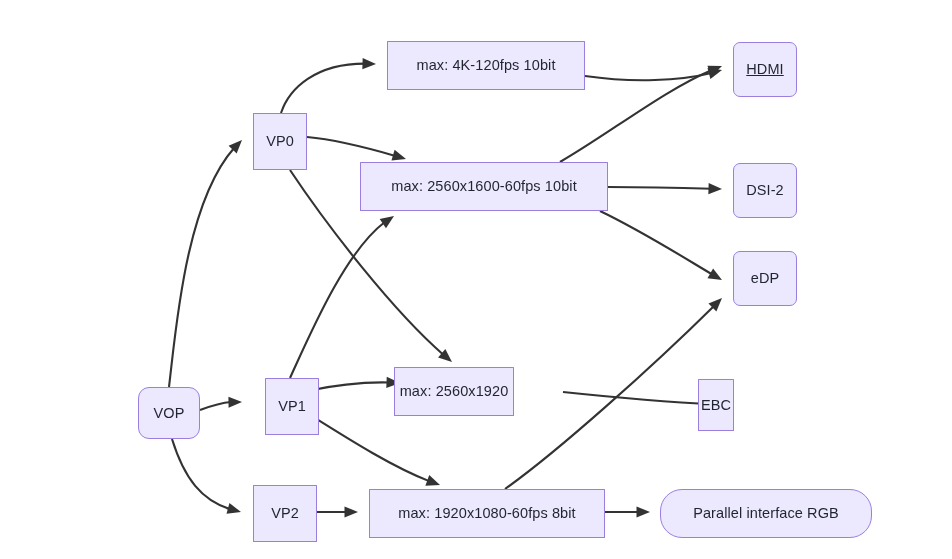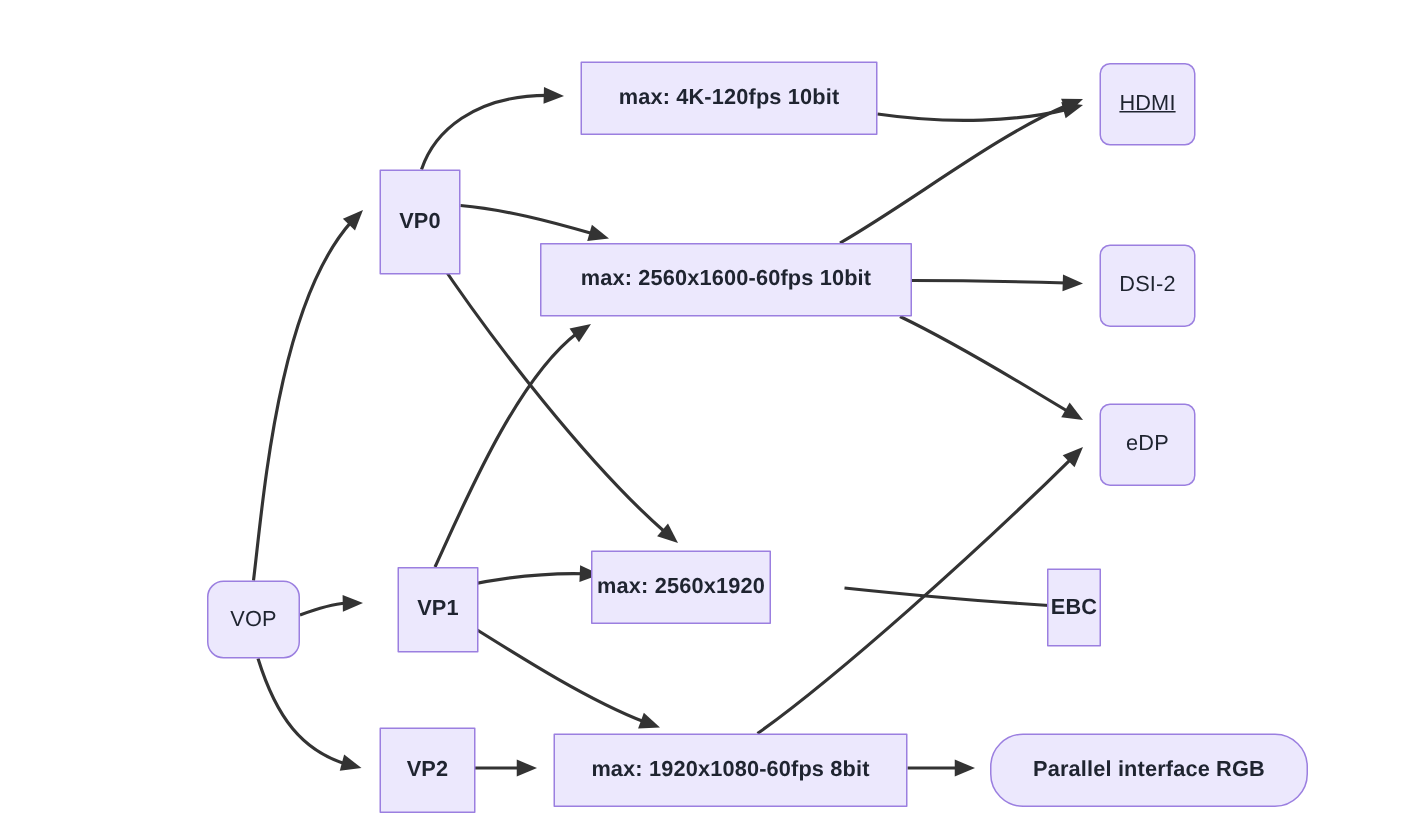--- a/index.html
+++ b/index.html
@@ -28,21 +28,21 @@
     background:#ECE8FD;
     border:1.3px solid #9B7FE0;
     color:#1f2430;
     font-size:14.5px;
     line-height:1;
     letter-spacing:0.1px;
     white-space:nowrap;
     user-select:none;
   }
   .node.rounded{border-radius:7px;}
-  .node.sharp{border-radius:0.5px;font-weight:bold;}
+  .node.sharp{border-radius:0.5px;}
   .edge-path{
     fill:none;
     stroke:#333333;
     stroke-width:2.1px;
     stroke-linecap:butt;
   }
   .arrow-head{fill:#333333;}
 </style>
 </head>
 <body>
@@ -115,21 +115,21 @@
       </g>
       <g>
         <path d="M 605,512 C 622,512 635,512 650,512" class="edge-path" stroke-dasharray="34 45"></path>
         <polygon points="650,512 636.5,517.6 636.5,506.4" class="arrow-head"></polygon>
       </g>
     </svg>
   <div id="node-layer">
       <div class="node rounded" style="left: 138px; top: 387px; width: 62px; height: 52px; border-radius: 11px;">
         <span>VOP</span>
       </div>
-      <div class="node sharp" style="left: 253px; top: 113px; width: 54px; height: 70px;">
+      <div class="node sharp" style="left: 253px; top: 113px; width: 54px; height: 57px;">
         <span>VP0</span>
       </div>
       <div class="node sharp" style="left: 253px; top: 378px; width: 54px; height: 57px; margin-left: 12px;">
         <span>VP1</span>
       </div>
       <div class="node sharp" style="left: 253px; top: 485px; width: 64px; height: 57px;">
         <span>VP2</span>
       </div>
       <div class="node sharp" style="left: 387px; top: 41px; width: 198px; height: 49px;">
         <span>max: 4K-120fps 10bit</span>
@@ -142,21 +142,21 @@
       </div>
       <div class="node sharp" style="left: 369px; top: 489px; width: 236px; height: 49px;">
         <span>max: 1920x1080-60fps 8bit</span>
       </div>
       <div class="node rounded" style="left: 733px; top: 42px; width: 64px; height: 55px; text-decoration: underline;">
         <span>HDMI</span>
       </div>
       <div class="node rounded" style="left: 733px; top: 163px; width: 64px; height: 55px; text-align: right;">
         <span>DSI-2</span>
       </div>
-      <div class="node rounded" style="left: 733px; top: 269px; width: 64px; height: 55px;">
+      <div class="node rounded" style="left: 733px; top: 251px; width: 64px; height: 55px;">
         <span>eDP</span>
       </div>
       <div class="node sharp" style="left: 698px; top: 379px; width: 36px; height: 52px; justify-content: center;">
         <span>EBC</span>
       </div>
       <div class="node sharp" style="left: 660px; top: 489px; width: 212px; height: 49px; border-radius: 22px;">
         <span>Parallel interface RGB</span>
       </div>
     </div>
 </div>

